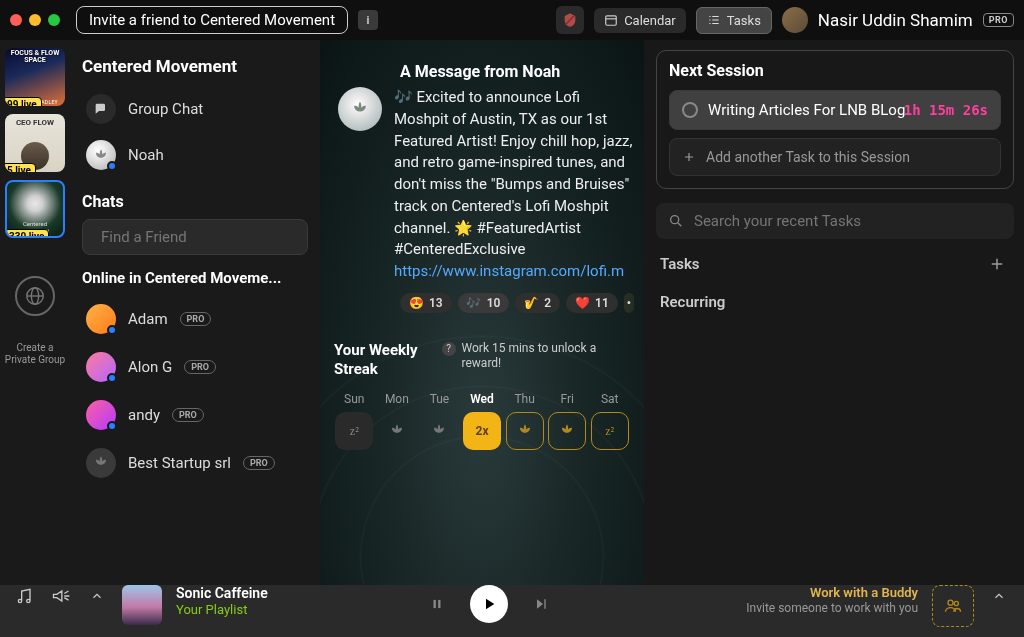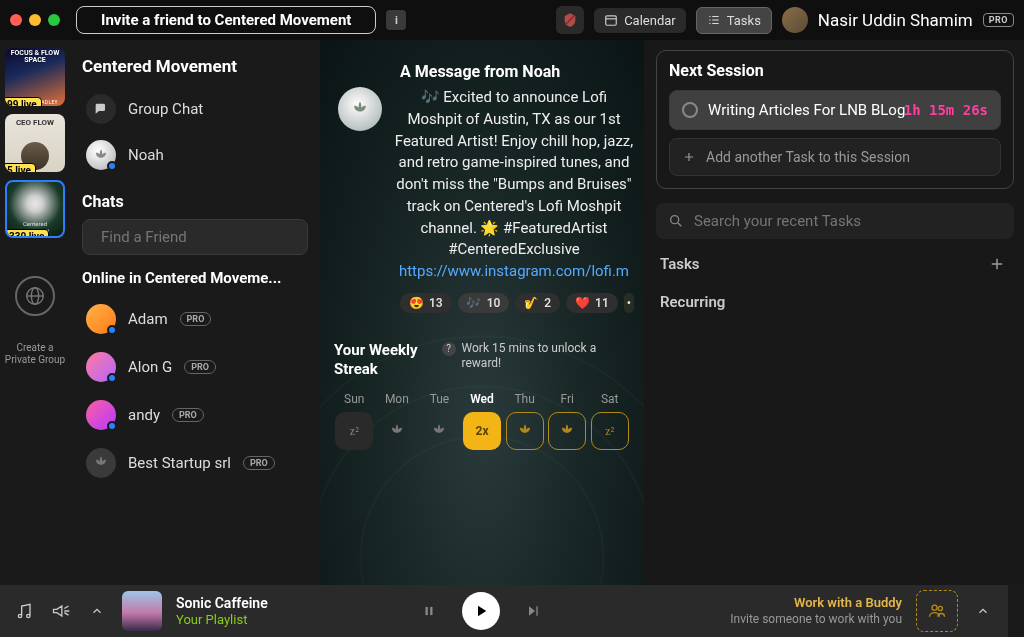--- a/index.html
+++ b/index.html
@@ -2,21 +2,21 @@
 <html><head>
 <meta charset="utf-8">
 <style>
   * { box-sizing: border-box; margin: 0; padding: 0; font-family: -apple-system, BlinkMacSystemFont, "Segoe UI", Roboto, sans-serif; }
   body { background:#1a1a1a; color:#e6e6e6; width:1024px; height:637px; overflow:hidden; position:relative; font-size:14px; }
   
   .titlebar { display:flex; align-items:center; height:40px; padding:0 10px; gap:10px; background:#0f0f0f; }
   .traffic { display:flex; gap:7px; margin-right:6px; }
   .dot { width:12px; height:12px; border-radius:50%; }
   .dot.red{background:#ff5f57;} .dot.yellow{background:#febc2e;} .dot.green{background:#28c840;}
-  .invite-box { border:1.5px solid #ccc; border-radius:8px; padding:4px 24px; font-weight:700; color:#fff; font-size:15px; }
+  .invite-box { border:1.5px solid #ccc; border-radius:8px; padding:4px 12px; font-weight:400; color:#fff; font-size:15px; }
   .info-sq { width:20px; height:20px; background:#3a3a3a; border-radius:4px; display:flex; align-items:center; justify-content:center; font-size:11px; font-weight:bold; color:#ccc; }
   .titlebar-spacer { flex:1; }
   .top-btn { display:flex; align-items:center; gap:6px; padding:5px 10px; background:#2a2a2a; border-radius:6px; font-size:13px; color:#ddd; }
   .top-btn.tasks { background:#444; border:1px solid #666; }
   .top-btn svg { width:14px; height:14px; fill:#ccc; }
   .no-notif { width:28px; height:28px; display:flex; align-items:center; justify-content:center; background:#2a2a2a; border-radius:6px; }
   .avatar-img { width:26px; height:26px; border-radius:50%; background:linear-gradient(135deg,#8b6f47,#5a4a37); }
   .username { font-size:17px; color:#fff; }
   .pro-chip { border:1px solid #888; border-radius:4px; padding:1px 5px; font-size:9px; font-weight:700; color:#ccc; letter-spacing:0.5px; }
   
@@ -54,21 +54,21 @@
   
   .center { flex:1; position:relative; background:radial-gradient(ellipse at 50% 70%,#2a3a3a 0%,#1a2828 40%,#0a1414 100%); overflow:hidden;}
   .ripples{position:absolute; inset:0; background:
     radial-gradient(circle at 50% 95%, transparent 120px, rgba(255,255,255,0.03) 121px, transparent 123px),
     radial-gradient(circle at 50% 95%, transparent 170px, rgba(255,255,255,0.03) 171px, transparent 173px),
     radial-gradient(circle at 50% 95%, transparent 220px, rgba(255,255,255,0.03) 221px, transparent 223px);}
   .msg-wrap { position:relative; padding:22px 10px 0 18px; }
   .msg-title { font-size:16px; font-weight:700; color:#fff; margin-left:62px; margin-bottom:6px;}
   .msg-row { display:flex; gap:12px; }
   .noah-av { width:44px; height:44px; border-radius:50%; background:radial-gradient(circle at 45% 40%,#fff 0%,#e5e5e5 28%,#9aa 100%); flex-shrink:0; display:flex; align-items:center; justify-content:center;}
-  .msg-body { font-size:15px; line-height:1.45; color:#eee;text-align:center; }
+  .msg-body { font-size:15px; line-height:1.45; color:#eee; }
   .msg-body a { color:#55aaff; text-decoration:none;}
   .reactions { display:flex; gap:6px; margin:10px 0 0 62px; }
   .react { display:flex; align-items:center; gap:5px; background:#2f2f2f; border-radius:14px; padding:3px 9px; font-size:12px; font-weight:600; color:#ddd;}
   .react.sel { background:#3a3a3a; }
   .streak { position:relative; margin:28px 14px 0 14px; }
   .streak-head { display:flex; align-items:flex-start; gap:12px; }
   .streak-title { font-size:15px; font-weight:700; color:#fff; width:100px; line-height:1.25;}
   .streak-hint { font-size:12px; color:#ccc; line-height:1.3; display:flex; gap:6px; align-items:flex-start;}
   .streak-hint .q{width:14px;height:14px;border-radius:50%;background:#444;color:#ccc;font-size:10px;display:flex;align-items:center;justify-content:center;flex-shrink:0;margin-top:1px;}
   .days { display:flex; gap:2px; margin-top:14px; }
@@ -88,21 +88,21 @@
   .ns-task { display:flex; align-items:center; gap:10px; background:#404040; border:1px solid #3a3a3a; border-radius:8px; padding:10px 12px; margin-bottom:8px;}
   .ns-radio { width:16px; height:16px; border:2px solid #888; border-radius:50%; flex-shrink:0;}
   .ns-task-text { font-size:15px; color:#fff; flex:1; white-space:nowrap; overflow:hidden;}
   .ns-timer { font-family:ui-monospace,Menlo,monospace; font-size:14px; font-weight:bold; color:#ff3fa0; margin-left:-36px; position:relative;}
   .ns-add { display:flex; align-items:center; gap:10px; background:#222; border:1px solid #333; border-radius:8px; padding:10px 12px; color:#999; font-size:14px;}
   .r-search { display:flex; align-items:center; gap:10px; background:#222; border-radius:8px; padding:9px 12px; margin-top:14px;}
   .r-search input{background:transparent;border:none;outline:none;color:#aaa;font-size:15px;flex:1;}
   .sec-row { display:flex; align-items:center; justify-content:space-between; padding:16px 8px 4px 4px; font-size:15px; color:#ccc; font-weight:600;}
   .plus{width:18px;height:18px;color:#999;}
   
-  .player { position:absolute; bottom:0; left:0; right:16px; height:52px; background:#2a2a2a; display:flex; align-items:center; padding:0 14px; gap:14px;}
+  .player { position:absolute; bottom:0; left:0; right:0; height:52px; background:#2a2a2a; display:flex; align-items:flex-start; padding:0 14px; gap:14px;}
   .pb-icon { width:22px; height:22px; color:#ccc; display:flex; align-items:center; justify-content:center;}
   .track-thumb { width:40px; height:40px; border-radius:6px; background:linear-gradient(180deg,#9ec5e8 0%,#c27aa8 55%,#3a2a4a 100%); }
   .track-meta { line-height:1.2; }
   .track-title { font-size:14px; font-weight:600; color:#fff;}
   .track-sub { font-size:13px; color:#84cc16;}
   .pb-spacer{flex:1;}
   .pb-ctrl { display:flex; align-items:center; gap:22px; }
   .play-btn { width:38px; height:38px; border-radius:50%; background:#fff; display:flex; align-items:center; justify-content:center;}
   .buddy { text-align:right; line-height:1.25; margin-left:36px;}
   .buddy .b1{font-size:13px;font-weight:600;color:#e2b64c;}

